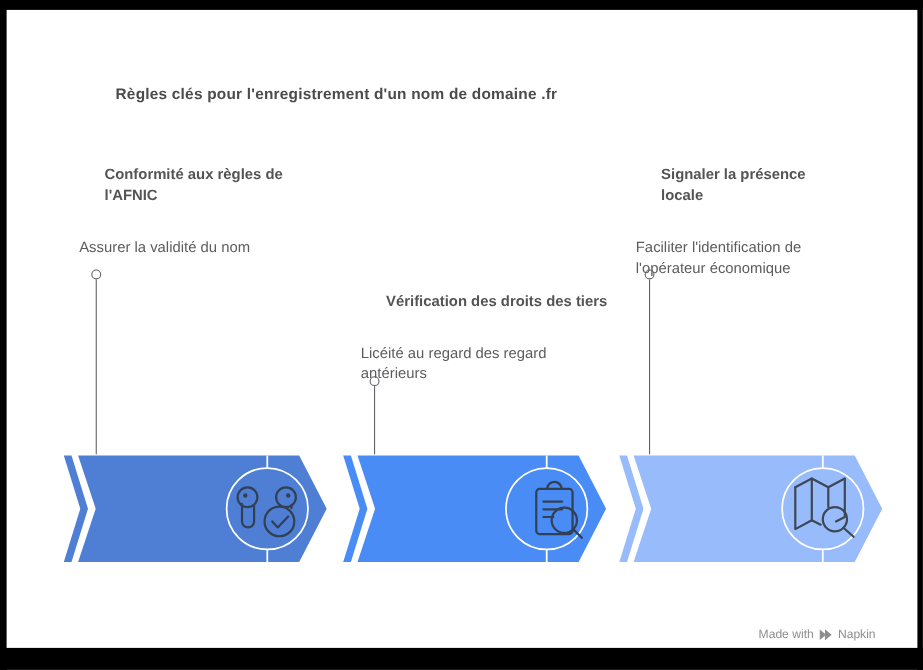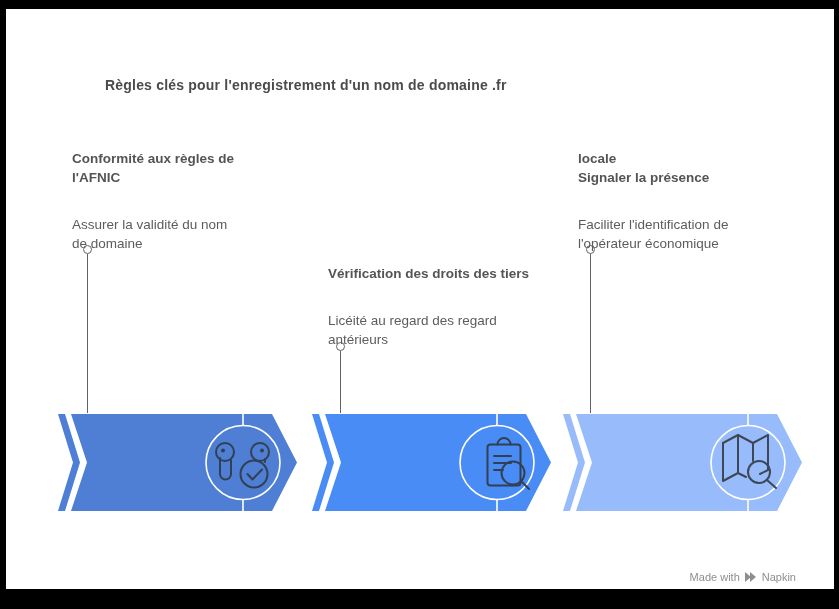--- a/index.html
+++ b/index.html
@@ -20,21 +20,21 @@
     position:absolute;
     left:105px; top:77px;
     font-size:14px; font-weight:700;
     color:#4b4b4b;
     white-space:nowrap;
     letter-spacing:0.2px;
   }
 
   .step-text { position:absolute; }
   .step-text .line { white-space:nowrap; }
-  .step-heading { font-size:13.5px; font-weight:700; color:#545454; line-height:19px; }
+  .step-heading { font-size:13.5px; font-weight:700; color:#545454; line-height:19px;margin-left:23px; }
   .step-desc { margin-top:28px; font-size:13.5px; font-weight:400; color:#5c5c5c; line-height:19px; }
   .step1 { left:72px; top:149px; }
   .step2 { left:328px; top:264px; }
   .step3 { left:578px; top:149px; }
 
   .connector { position:absolute; z-index:2; }
   .connector .dot {
     width:9px; height:9px;
     border:1.6px solid #5f6368;
     border-radius:50%;
@@ -71,38 +71,37 @@
 
 <div class="title">Règles clés pour l'enregistrement d'un nom de domaine .fr</div>
 
 <div class="step-text step1">
   <div class="step-heading">
     <div class="line">Conformité aux règles de</div>
     <div class="line">l'AFNIC</div>
   </div>
   <div class="step-desc">
     <div class="line">Assurer la validité du nom</div>
-    <div class="line">de domaine</div>
   </div>
 </div>
 
 <div class="step-text step2">
   <div class="step-heading">
     <div class="line">Vérification des droits des tiers</div>
   </div>
   <div class="step-desc">
     <div class="line">Licéité au regard des regard</div>
     <div class="line">antérieurs</div>
   </div>
 </div>
 
 <div class="step-text step3">
   <div class="step-heading">
+    <div class="line">Signaler la présence</div>
     <div class="line">locale</div>
-    <div class="line">Signaler la présence</div>
   </div>
   <div class="step-desc">
     <div class="line">Faciliter l'identification de</div>
     <div class="line">l'opérateur économique</div>
   </div>
 </div>
 
 <div class="connector conn1">
   <div class="dot"></div>
   <div class="stem"></div>

